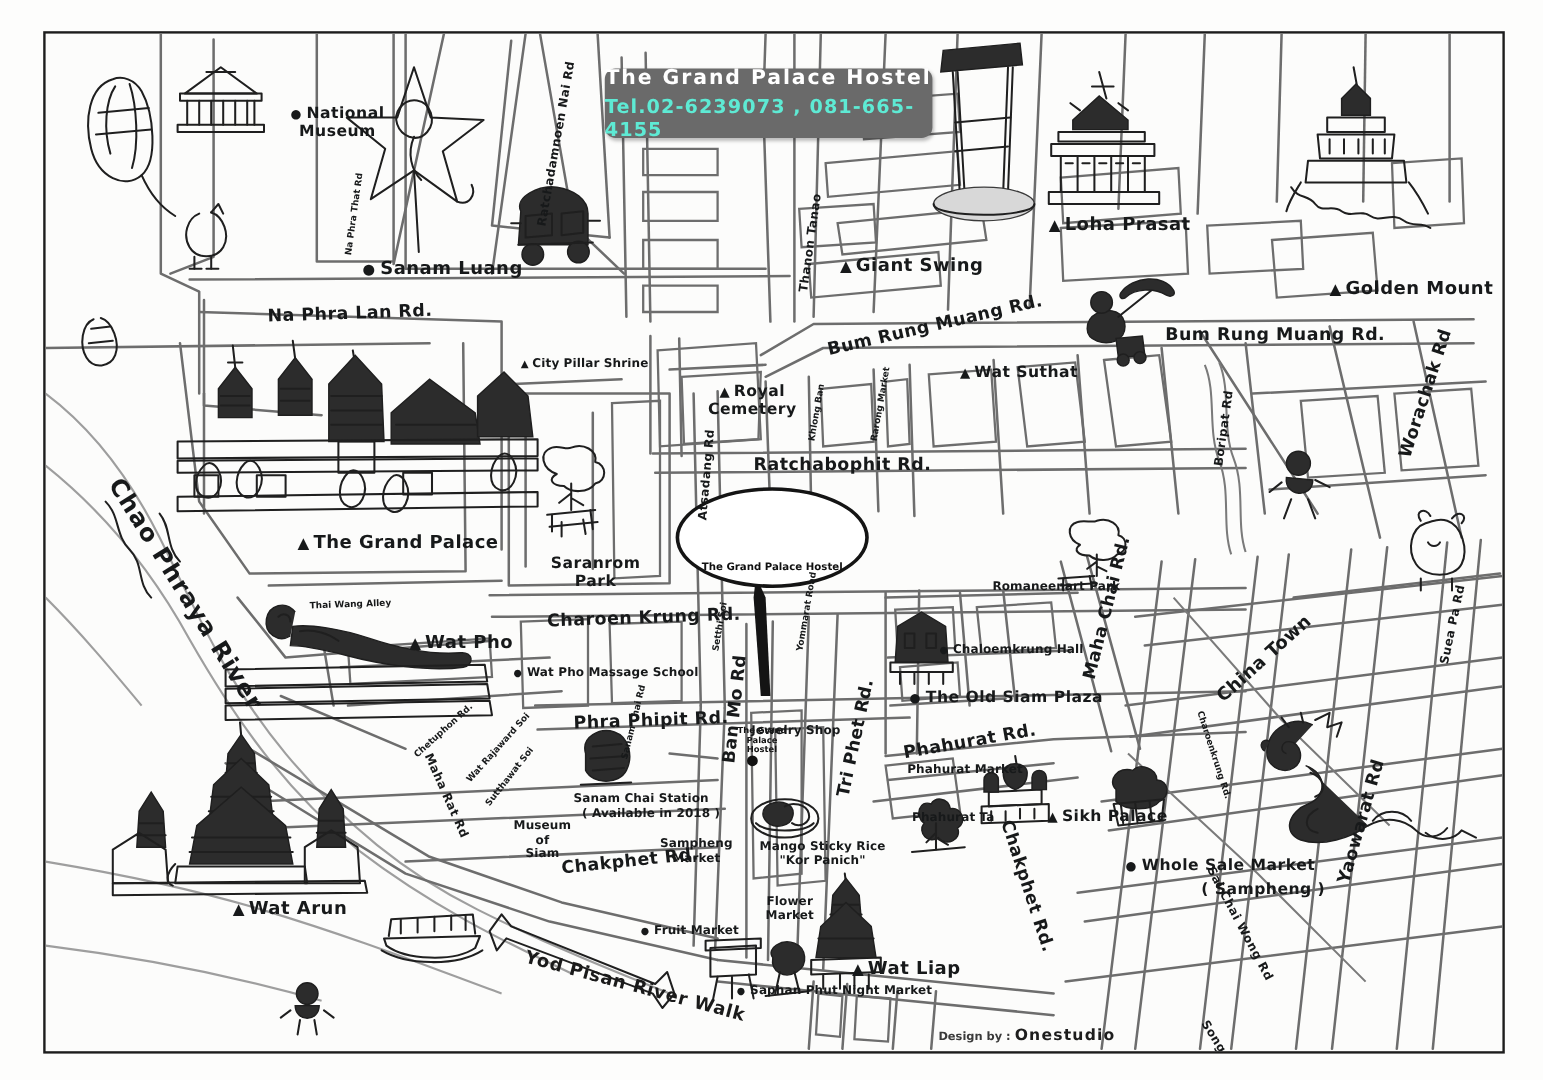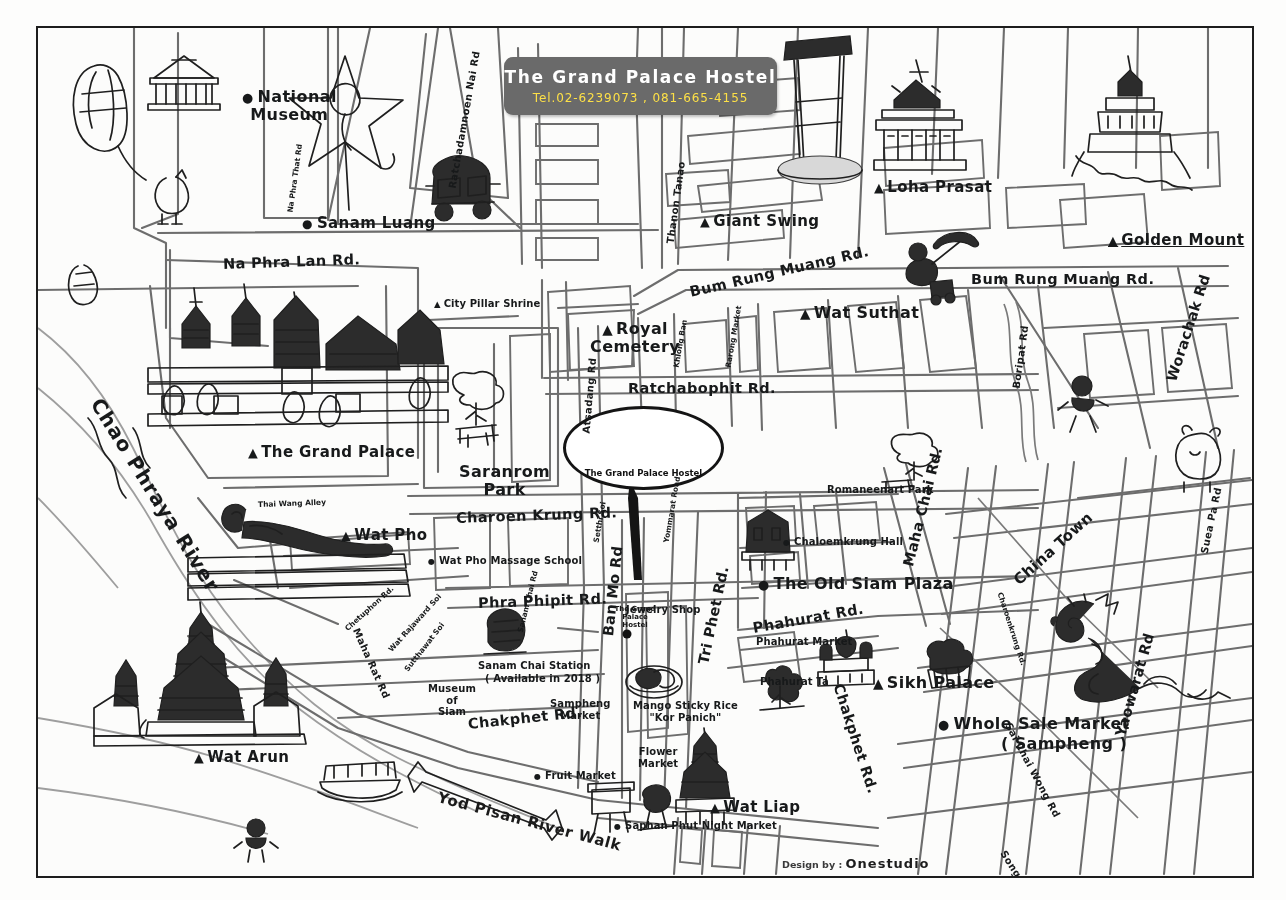--- a/index.html
+++ b/index.html
@@ -13,36 +13,36 @@
     position:absolute;left:36px;top:26px;width:1214px;height:848px;
     border:2px solid #1d1d1d;background:#fcfcfb;overflow:hidden;
   }
   #svg-layer{position:absolute;left:0;top:0;width:100%;height:100%;}
   .lbl{
     position:absolute;white-space:nowrap;color:#17191a;
     font-family:"DejaVu Sans",sans-serif;letter-spacing:.4px;
     transform-origin:0 50%;pointer-events:auto;
   }
   .poi{font-size:15px;font-weight:700;}
-  .poi-sm{font-size:16px;font-weight:700;}
+  .poi-sm{font-size:13px;font-weight:700;}
   .poi-xs{font-size:10px;font-weight:700;letter-spacing:.1px;}
   .road{font-size:14.5px;font-weight:700;}
   .road-sm{font-size:10px;font-weight:700;}
   .road-xs{font-size:7.5px;font-weight:700;letter-spacing:0;}
   .river-lbl{font-size:20px;font-weight:700;letter-spacing:1px;}
   .tri::before{content:"\25B2";font-size:.85em;margin-right:3px;}
   .dot::before{content:"\25CF";font-size:.8em;margin-right:4px;}
   #title-banner{
     position:absolute;left:466px;top:29px;width:273px;height:58px;
     background:#6a6a6a;border-radius:9px;
     display:flex;flex-direction:column;align-items:center;justify-content:center;
     box-shadow:1px 2px 3px rgba(0,0,0,.25);
   }
   #title-banner .t1{color:#fff;font-size:17px;font-weight:700;letter-spacing:1.6px;}
-  #title-banner .t2{color:#fde047;font-size:12px;font-weight:400;letter-spacing:.9px;margin-top:4px;}
+  #title-banner .t2{color:#5eead4;font-size:16px;font-weight:700;letter-spacing:.9px;margin-top:4px;}
   #callout{
     position:absolute;left:525px;top:378px;width:155px;height:78px;
     border:3px solid #141414;border-radius:50%;background:#fff;
     display:flex;align-items:flex-end;justify-content:center;
   }
   #callout .ctext{font-size:8.5px;font-weight:700;color:#101010;margin-bottom:9px;letter-spacing:0;}
   #hostel-pin{
     position:absolute;left:566px;top:574px;width:62px;height:30px;
     display:flex;align-items:center;justify-content:center;text-align:center;
   }
@@ -573,21 +573,21 @@
       <span class="brand">Onestudio</span>
     </div>
 
     <div id="landmark-layer">
         <div class="lbl poi-sm dot" style="left: 204px; top: 60px; white-space: pre; line-height: 1.15; text-align: center;">National
 Museum</div>
         <div class="lbl poi dot" style="left: 264px; top: 186px;">Sanam Luang</div>
         <div class="lbl poi-xs tri" style="left: 396px; top: 270px;">City Pillar Shrine</div>
         <div class="lbl poi tri" style="left: 662px; top: 184px;">Giant Swing</div>
         <div class="lbl poi tri" style="left: 836px; top: 150px;">Loha Prasat</div>
-        <div class="lbl poi tri" style="left: 1070px; top: 203px; text-decoration: underline;">Golden Mount</div>
+        <div class="lbl poi tri" style="left: 1070px; top: 203px;">Golden Mount</div>
         <div class="lbl poi-sm tri" style="left: 762px; top: 275px;">Wat Suthat</div>
         <div class="lbl poi-sm tri" style="left: 552px; top: 292px; white-space: pre; line-height: 1.15; text-align: center;">Royal
 Cemetery</div>
         <div class="lbl poi tri" style="left: 210px; top: 415px;">The Grand Palace</div>
         <div class="lbl poi-sm" style="left: 421px; top: 435px; white-space: pre; line-height: 1.15; text-align: center;">Saranrom
 Park</div>
         <div class="lbl poi-xs" style="left: 789px; top: 456px;">Romaneenart Park</div>
         <div class="lbl poi tri" style="left: 303px; top: 498px;">Wat Pho</div>
         <div class="lbl poi-xs dot" style="left: 390px; top: 527px;">Wat Pho Massage School</div>
         <div class="lbl poi-xs dot" style="left: 745px; top: 508px;">Chaloemkrung Hall</div>

